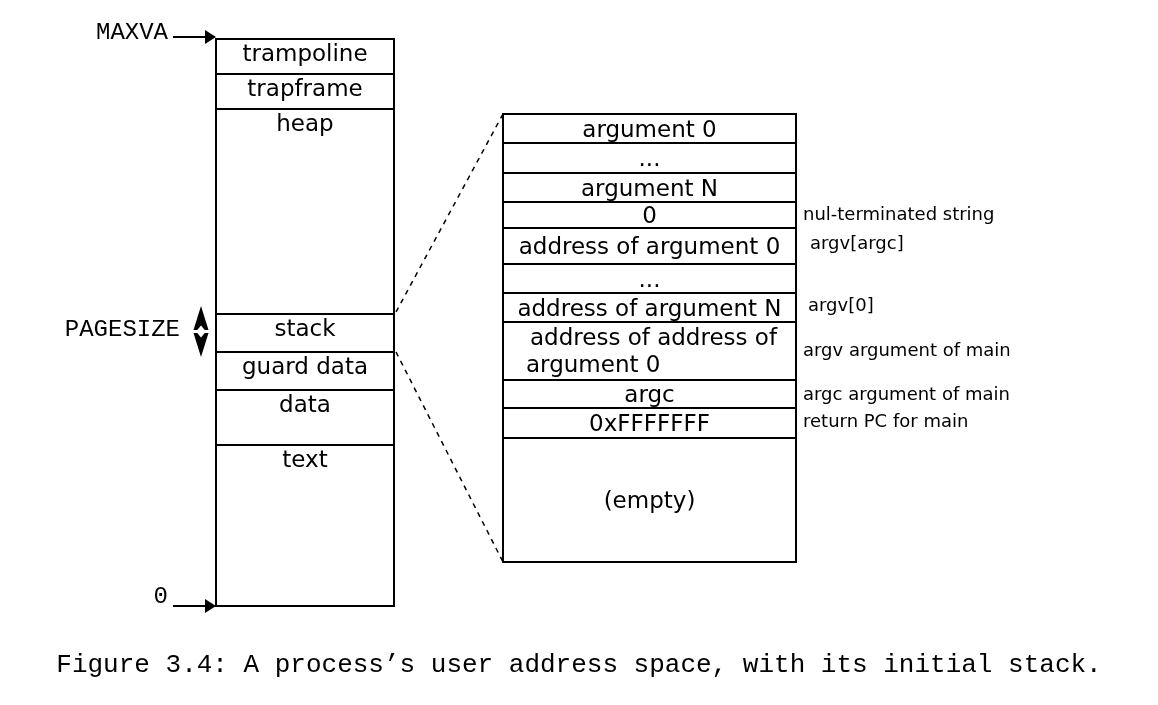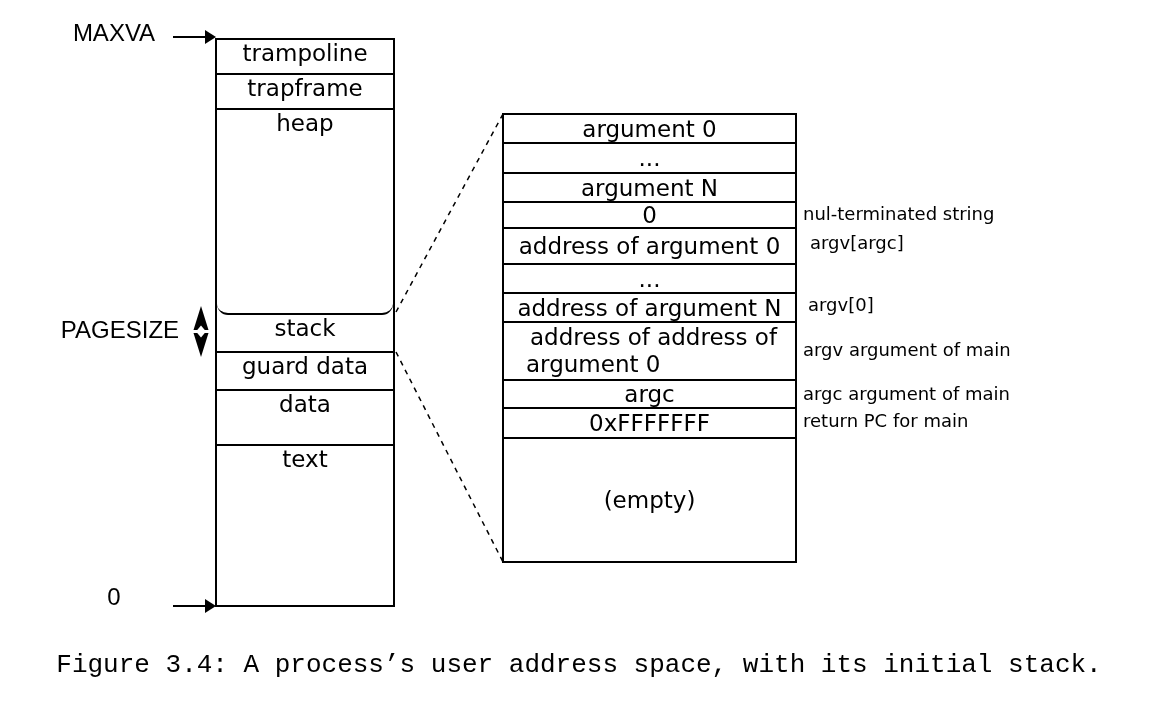--- a/index.html
+++ b/index.html
@@ -6,40 +6,40 @@
   #page{position:relative;width:1158px;height:705px;background:#ffffff;overflow:hidden;
         font-family:"DejaVu Sans",sans-serif;color:#000;}
   svg.overlay{position:absolute;left:0;top:0;width:1158px;height:705px;}
 
   
   .mem-box{position:absolute;left:215px;top:38px;width:180px;height:569px;
            border:2px solid #000;box-sizing:border-box;display:flex;flex-direction:column;}
   .mem-row{box-sizing:border-box;border-bottom:2px solid #000;display:flex;
            justify-content:center;font-size:23px;}
   .mem-row:last-child{border-bottom:none;}
-  .h35{height:35px;} .h205{height:205px;border-radius:11px;} .h38{height:38px;} .h79{height:55px;} .h135{height:135px;}
+  .h35{height:35px;} .h205{height:205px;} .h38{height:38px;} .h79{height:55px;} .h135{height:135px;}
 
   
   .stack-box{position:absolute;left:502px;top:113px;width:295px;height:450px;
              border:2px solid #000;box-sizing:border-box;display:flex;flex-direction:column;}
   .st-row{box-sizing:border-box;border-bottom:2px solid #000;display:flex;
           align-items:center;justify-content:center;font-size:23px;}
   .st-row:last-child{border-bottom:none;}
   .r29{height:29px;} .r30{height:30px;} .r26{height:26px;} .r36{height:36px;}
   .r58{height:58px;flex-direction:column;align-items:flex-start;justify-content:center;}
   .r122{height:122px;}
   .r58 .ln1{padding-left:26px;line-height:27px;}
   .r58 .ln2{padding-left:22px;line-height:27px;}
 
   
   .annot{position:absolute;left:803px;font-size:18px;line-height:30px;white-space:nowrap;}
 
   
-  .ptr-label{position:absolute;font-family:Liberation Sans, sans-serif;font-size:24px;
-             line-height:26px;text-align:center;white-space:nowrap;}
+  .ptr-label{position:absolute;font-family:Liberation Mono, monospace;font-size:24px;
+             line-height:26px;text-align:right;white-space:nowrap;}
 
   .caption{position:absolute;left:0;top:650px;width:1158px;text-align:center;
            font-family:Liberation Mono, monospace;font-size:26px;}
 </style>
 </head>
 <body>
 
 <div id="page">
 
   <svg class="overlay" viewBox="0 0 1158 705" xmlns="http://www.w3.org/2000/svg">

